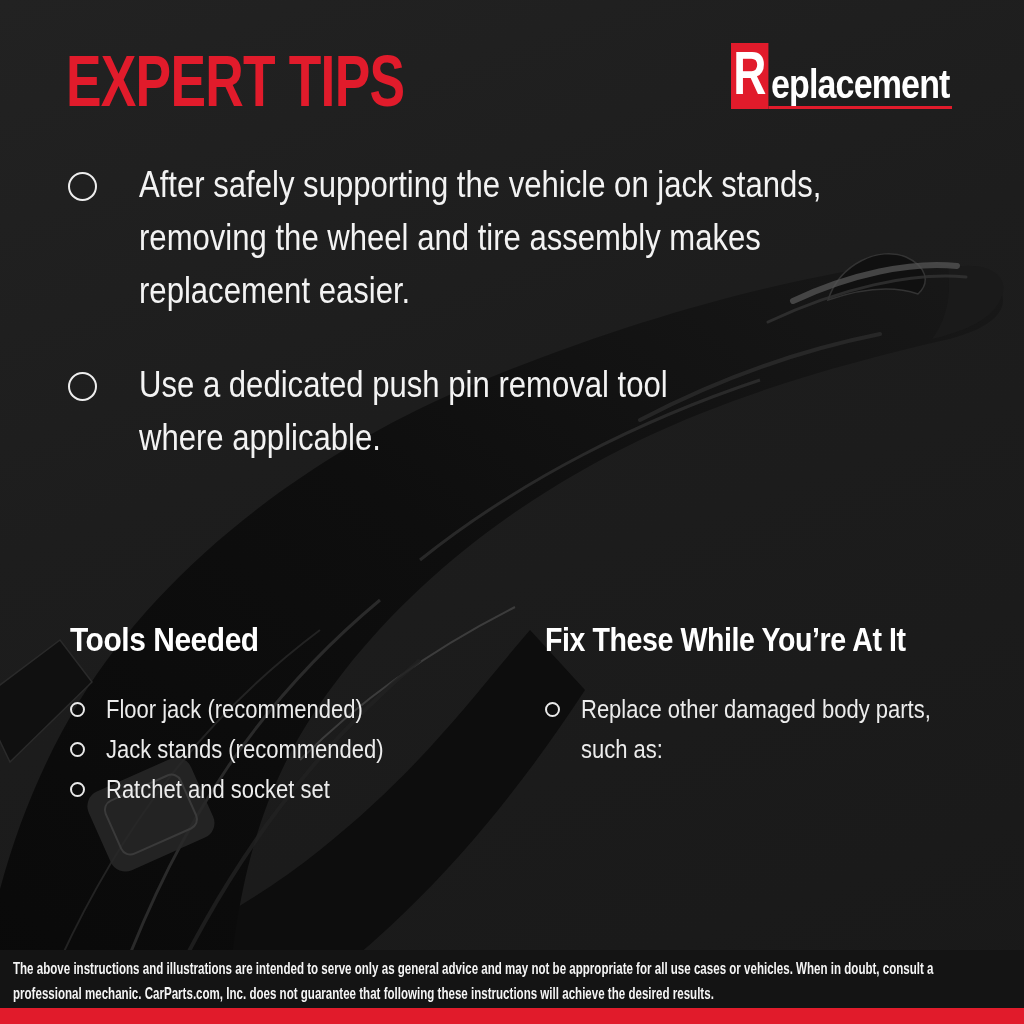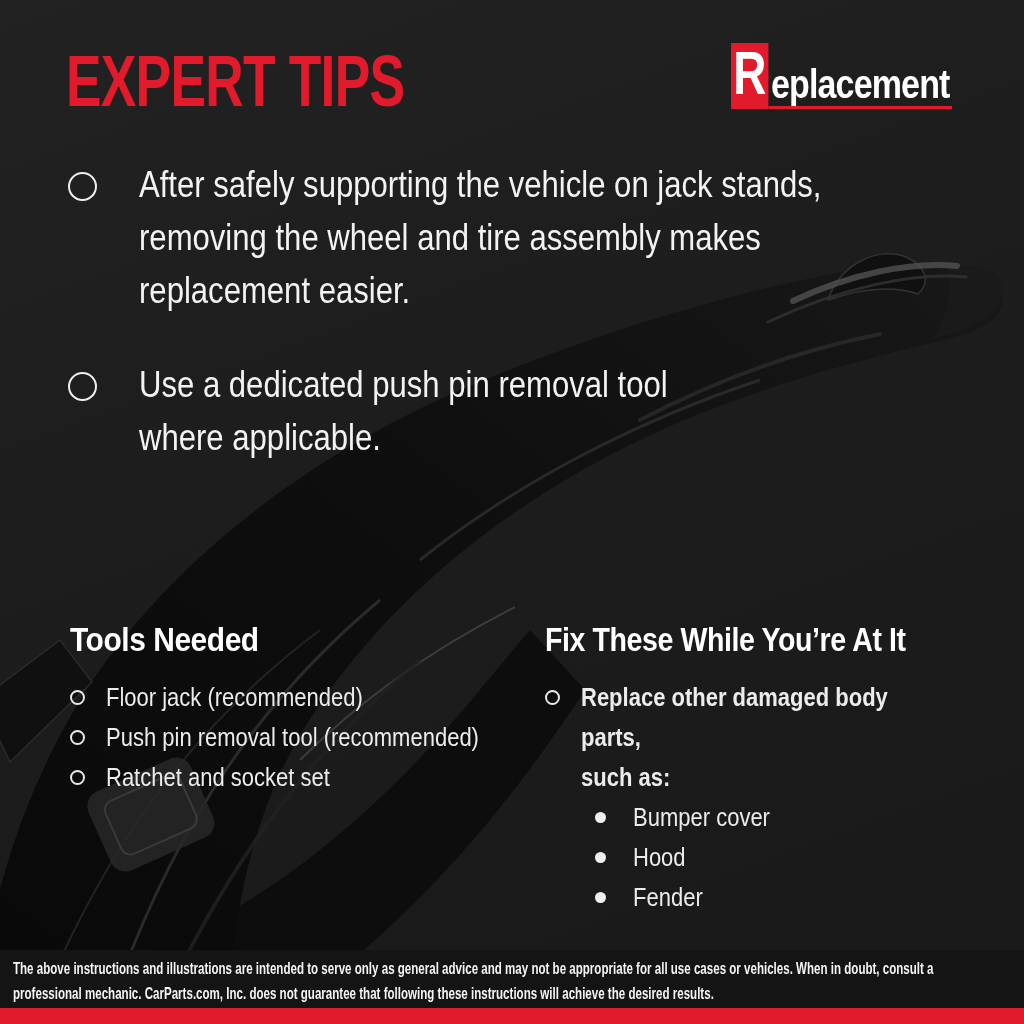--- a/index.html
+++ b/index.html
@@ -49,31 +49,31 @@
   }
   
   .col{position:absolute;top:620px;}
   .col-left{left:70px;width:480px;}
   .col-right{left:545px;width:460px;}
   .section-heading{
     font-size:34px;font-weight:bold;color:#ffffff;letter-spacing:-0.5px;
     transform:scaleX(0.88);transform-origin:left top;white-space:nowrap;
   }
   .col-right .section-heading{transform:scaleX(0.84);}
-  .list{margin-top:18px;}
+  .list{margin-top:30px;}
   .row{display:flex;align-items:center;height:40px;}
   .ring{
     flex:none;width:11px;height:11px;border:2px solid #e9e9e9;
     border-radius:50%;
   }
   .row-label{
     margin-left:21px;font-size:25px;color:#ececec;white-space:nowrap;
     display:inline-block;transform:scaleX(0.88);transform-origin:left center;
   }
-  .lead-row{display:flex;font-weight:bold;}
+  .lead-row{display:flex;}
   .lead-row .ring{margin-top:13px;}
   .lead-text{
     margin-left:21px;font-size:25px;line-height:40px;color:#ececec;
     white-space:pre-line;display:inline-block;
     transform:scaleX(0.88);transform-origin:left top;width:420px;
   }
   .sub-list{margin-left:50px;margin-top:0;}
   .dot{flex:none;width:11px;height:11px;border-radius:50%;background:#efefef;}
   .sub-list .row-label{margin-left:27px;}
   
@@ -160,51 +160,37 @@
 
     <div class="col col-left">
       <div class="section-heading">Tools Needed</div>
       <div class="list">
         <div class="row">
           <span class="ring"></span>
           <span class="row-label">Floor jack (recommended)</span>
         </div>
         <div class="row">
           <span class="ring"></span>
-          <span class="row-label">Push pin removal tool (recommended)</span>
+          <span class="row-label">Jack stands (recommended)</span>
         </div>
         <div class="row">
           <span class="ring"></span>
           <span class="row-label">Ratchet and socket set</span>
         </div>
       </div>
     </div>
 
     <div class="col col-right">
       <div class="section-heading">Fix These While You’re At It</div>
       <div class="list">
         <div class="lead-row">
           <span class="ring"></span>
           <span class="lead-text">Replace other damaged body parts,
 such as:</span>
         </div>
-        <div class="sub-list">
-          <div class="row">
-            <span class="dot"></span>
-            <span class="row-label">Bumper cover</span>
-          </div>
-          <div class="row">
-            <span class="dot"></span>
-            <span class="row-label">Hood</span>
-          </div>
-          <div class="row">
-            <span class="dot"></span>
-            <span class="row-label">Fender</span>
-          </div>
-        </div>
       </div>
     </div>
 
     <div class="footer-bar">
       <div class="footer-text">The above instructions and illustrations are intended to serve only as general advice and may not be appropriate for all use cases or vehicles. When in doubt, consult a
 professional mechanic. CarParts.com, Inc. does not guarantee that following these instructions will achieve the desired results.</div>
     </div>
     <div class="red-bar"></div>
 
   </div>

